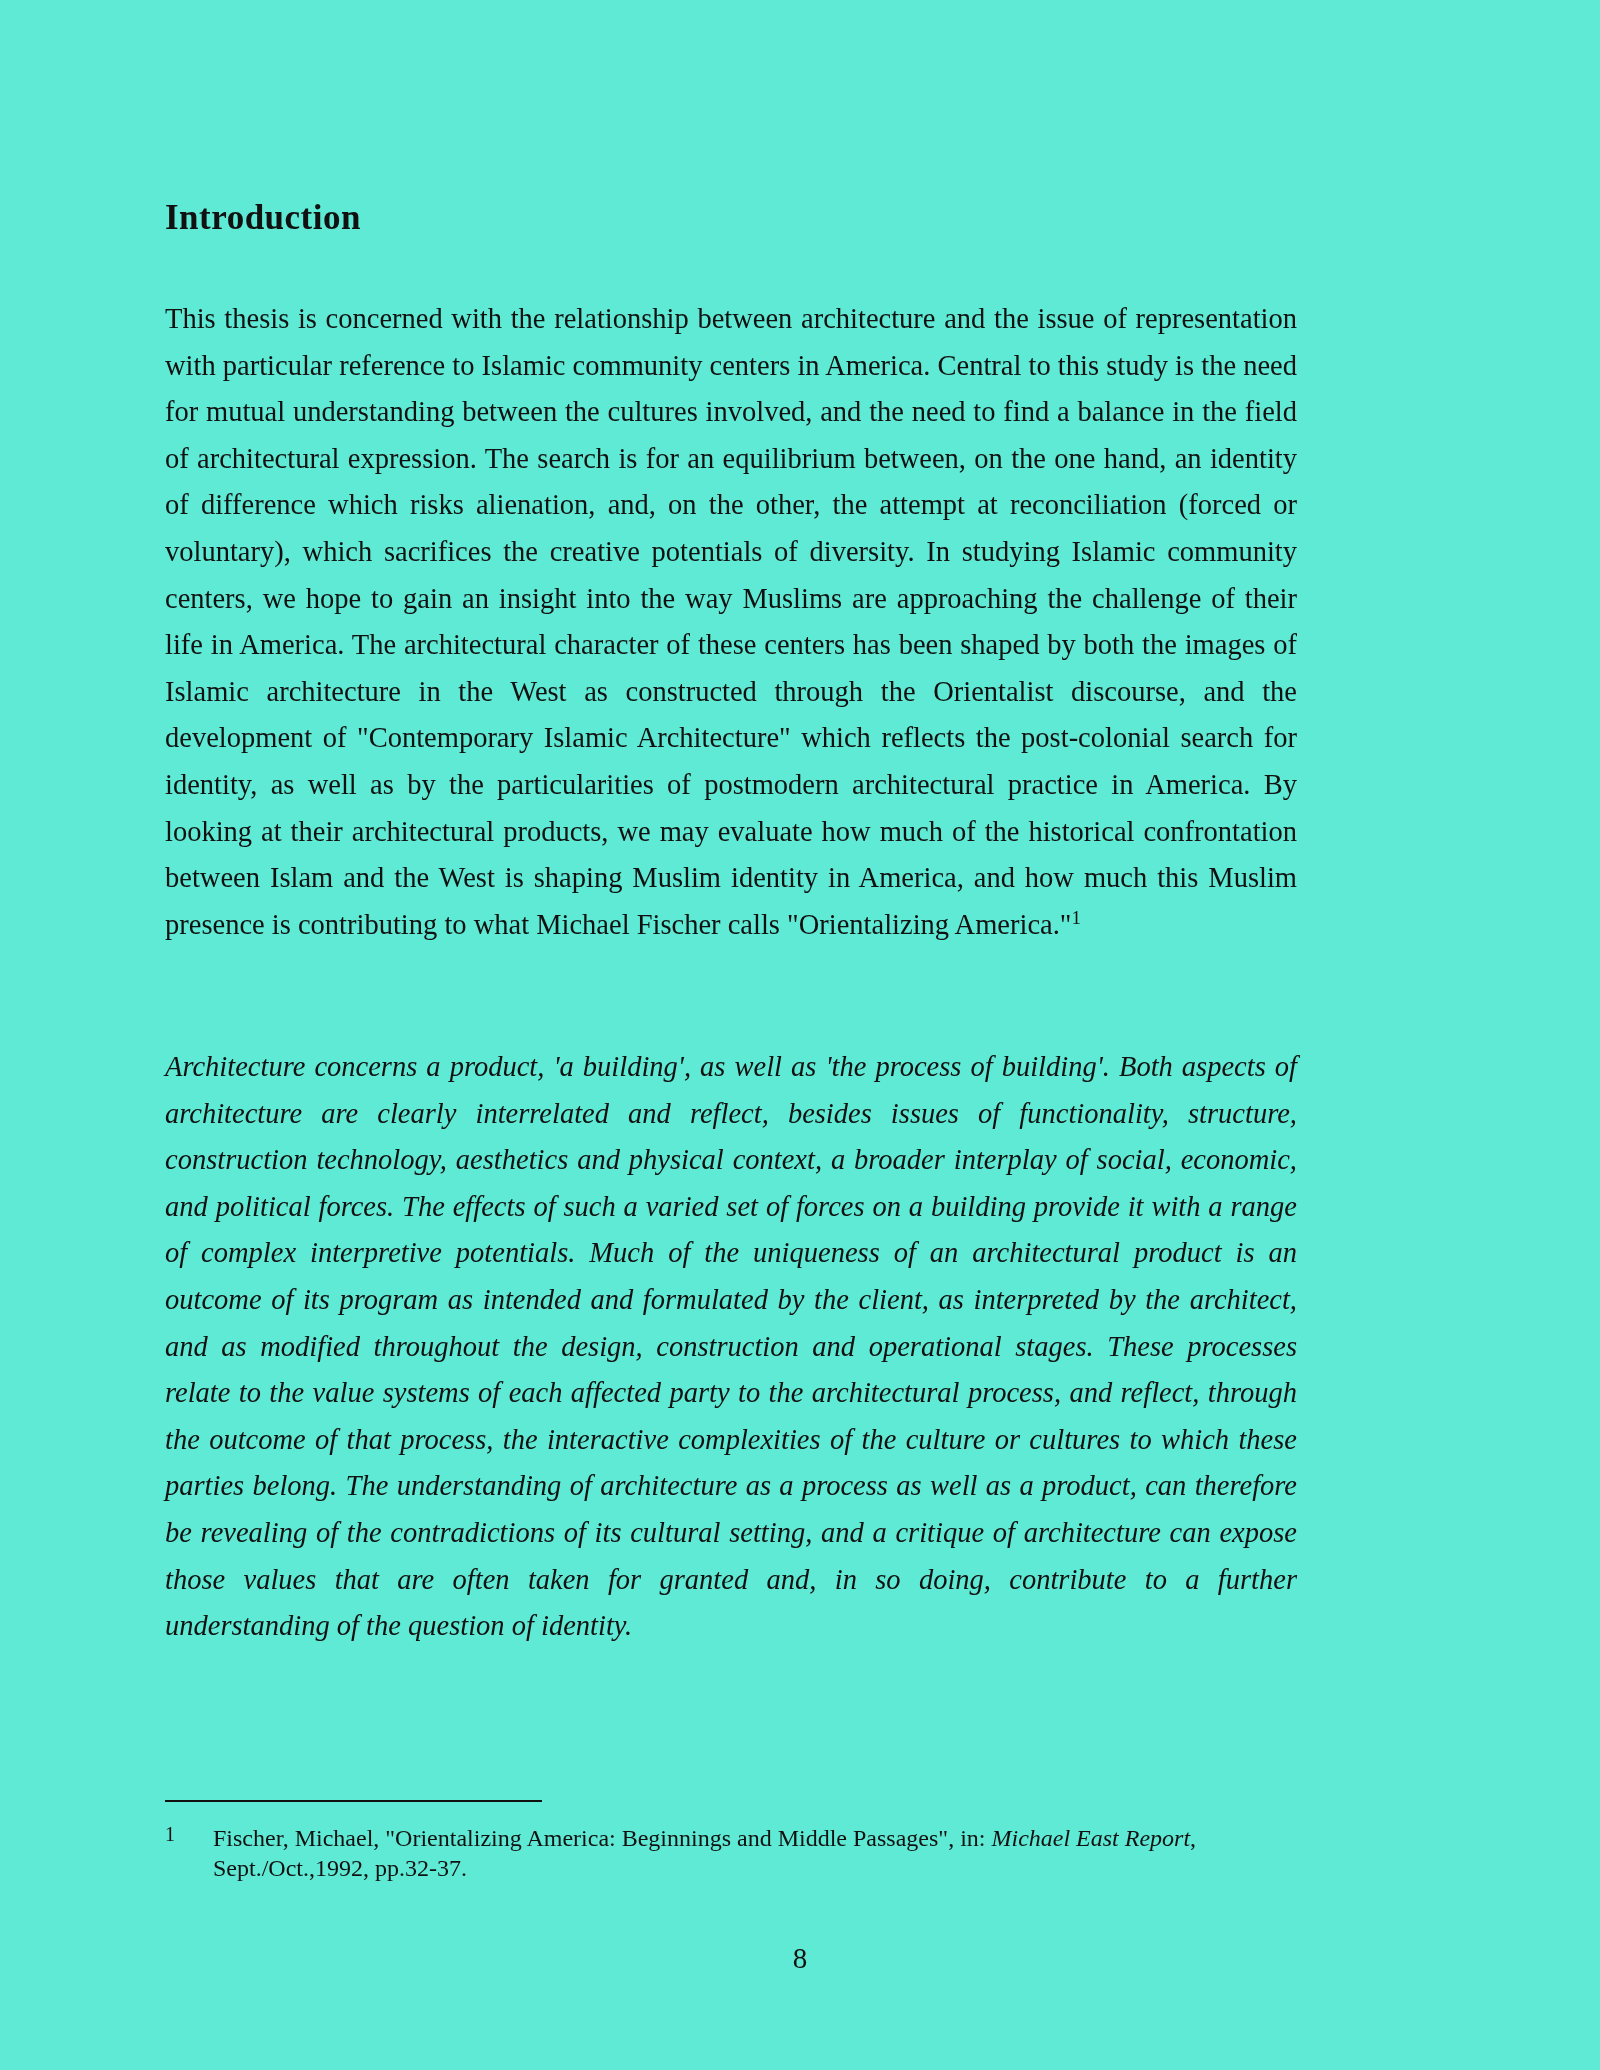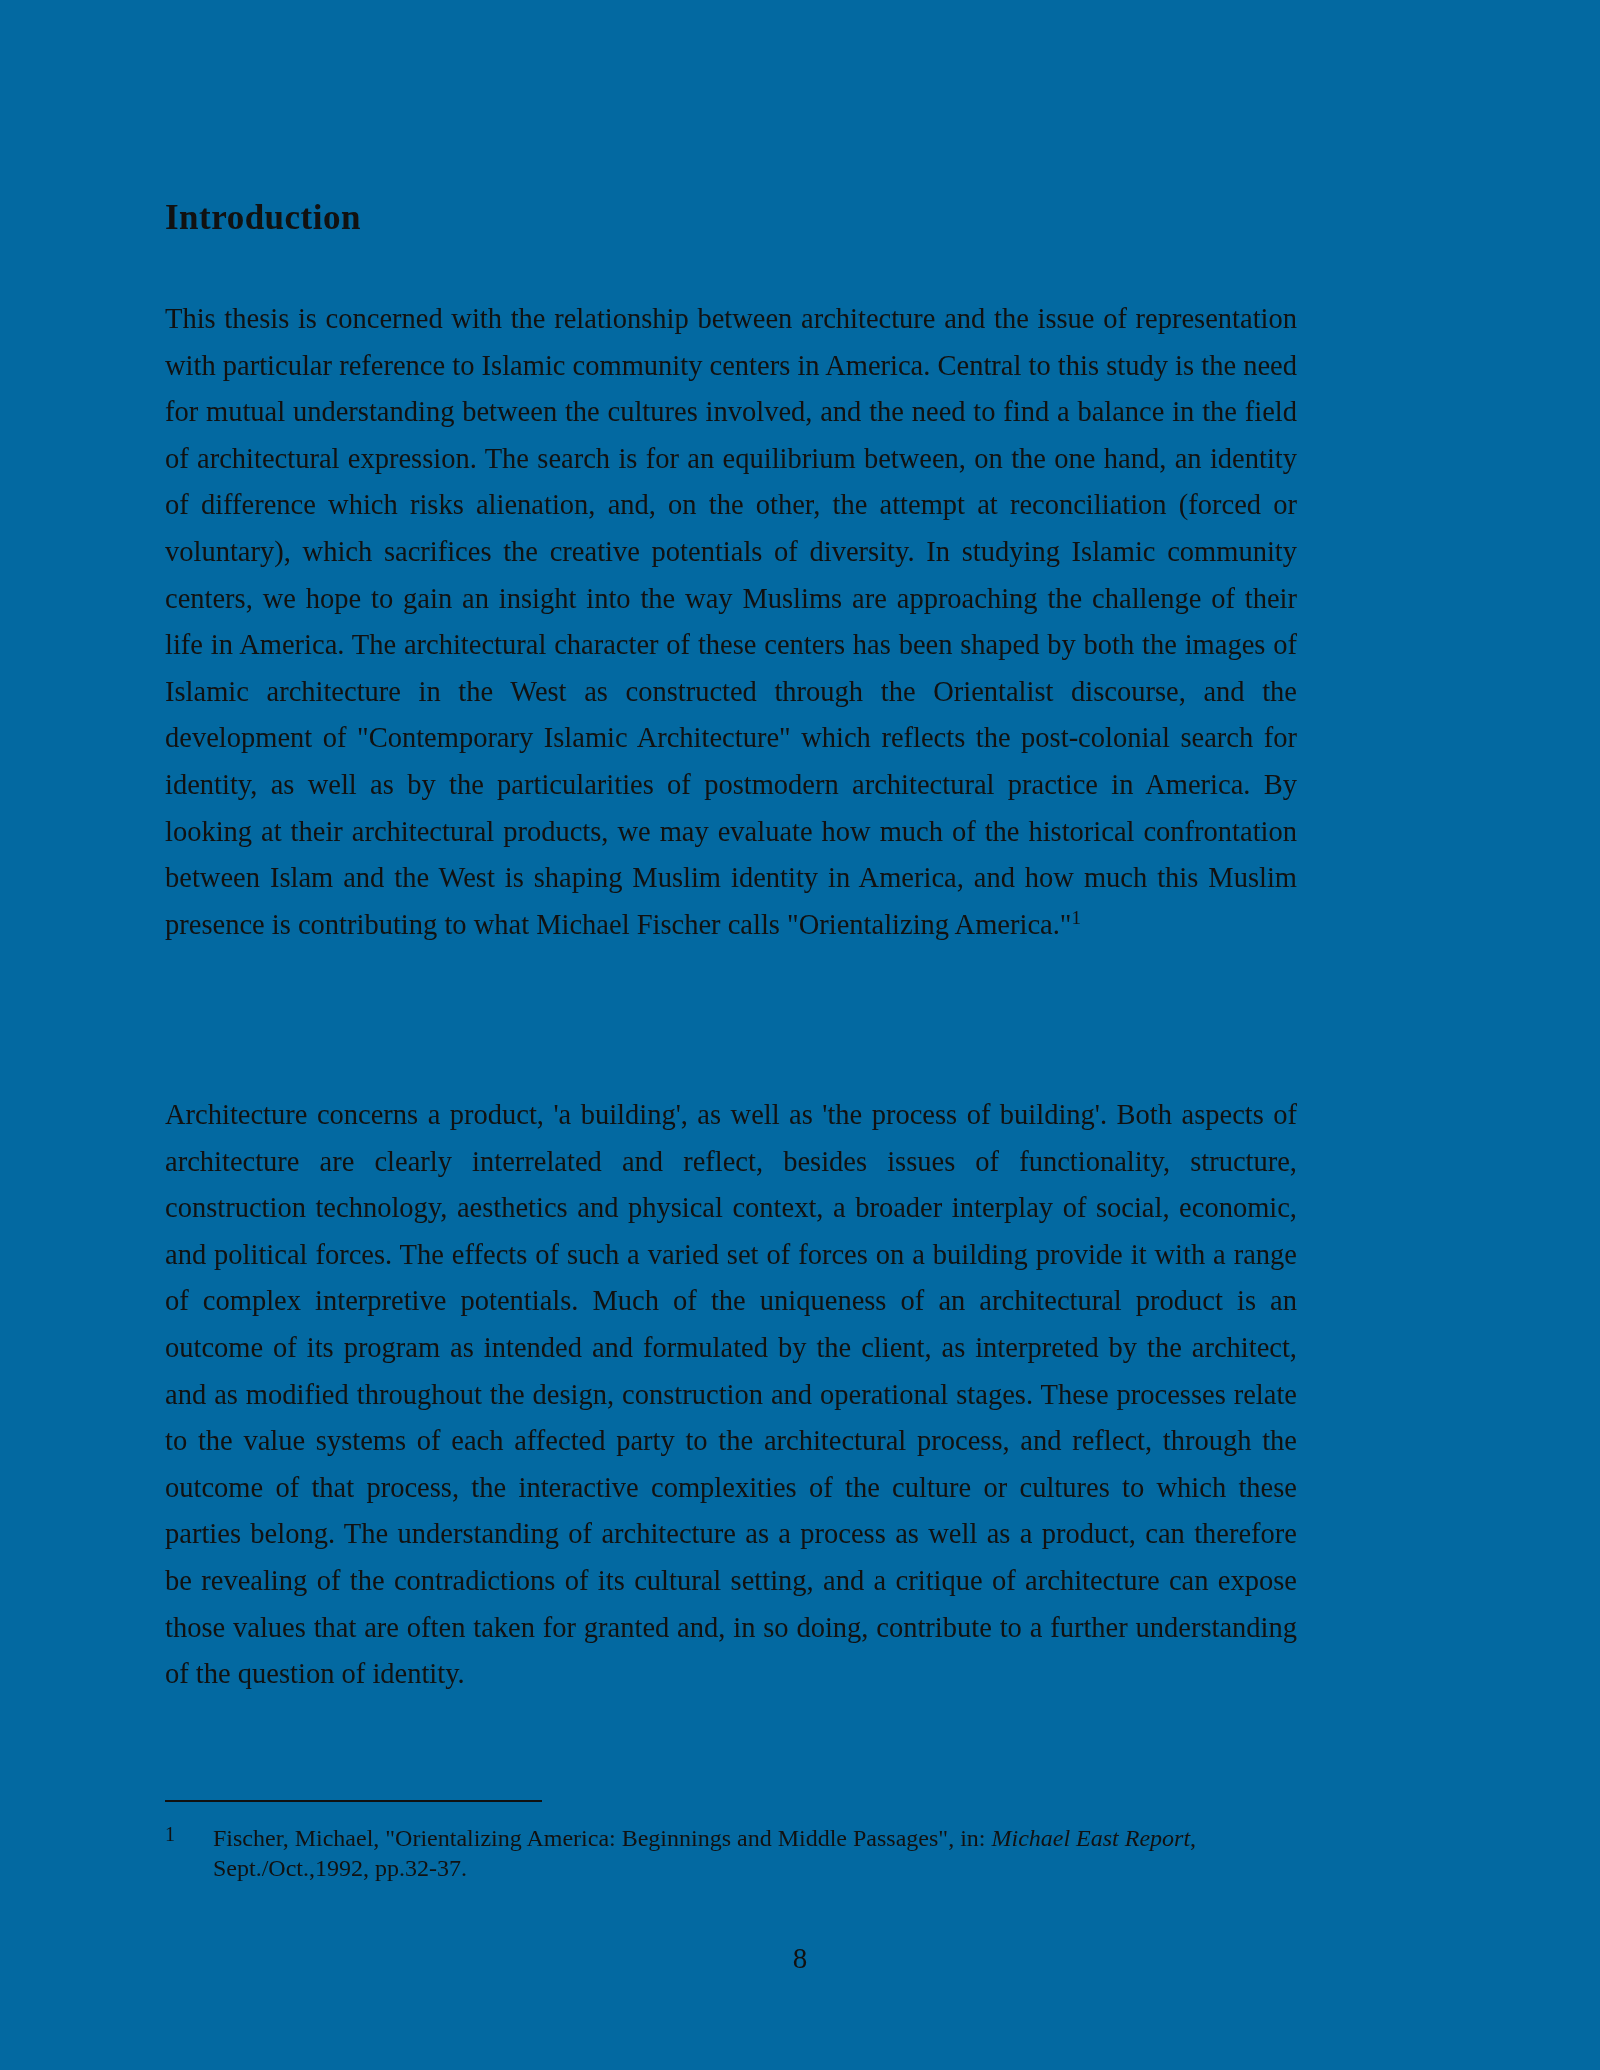--- a/index.html
+++ b/index.html
@@ -1,31 +1,31 @@
 <!DOCTYPE html>
 <html><head>
   <meta charset="utf-8">
   <style>
     html, body { margin: 0; padding: 0; background: #ffffff; }
     body { width: 1600px; height: 2070px; position: relative; overflow: hidden; }
     .page {
       position: absolute; left: 0; top: 0; width: 1600px; height: 2070px;
-      background: #0369a1; color: #111;
+      background: #5eead4; color: #111;
       font-family: "Liberation Serif", "DejaVu Serif", serif;
     }
     .heading {
       position: absolute; left: 165px; top: 198px;
       font-size: 35px; font-weight: bold; letter-spacing: 0.5px; margin: 0;
     }
     .body-text {
       position: absolute; left: 165px; width: 1132px;
       font-size: 28.5px; line-height: 46.6px; text-align: justify; margin: 0;
     }
     .p1 { top: 296px; }
-    .p2 { top: 1092px; }
+    .p2 { top: 1044px; font-style: italic; }
     sup { font-size: 19px; line-height: 0; vertical-align: 0.55em; }
     .rule {
       position: absolute; left: 165px; top: 1800px; width: 377px; height: 2px; background: #111;
     }
     .footnote {
       position: absolute; left: 165px; top: 1823px; width: 1140px;
       font-size: 24px; line-height: 30px;
     }
     .fn-num { position: absolute; left: 0; top: -4px; font-size: 20px; }
     .fn-text { position: absolute; left: 48px; top: 0; width: 1090px; }

